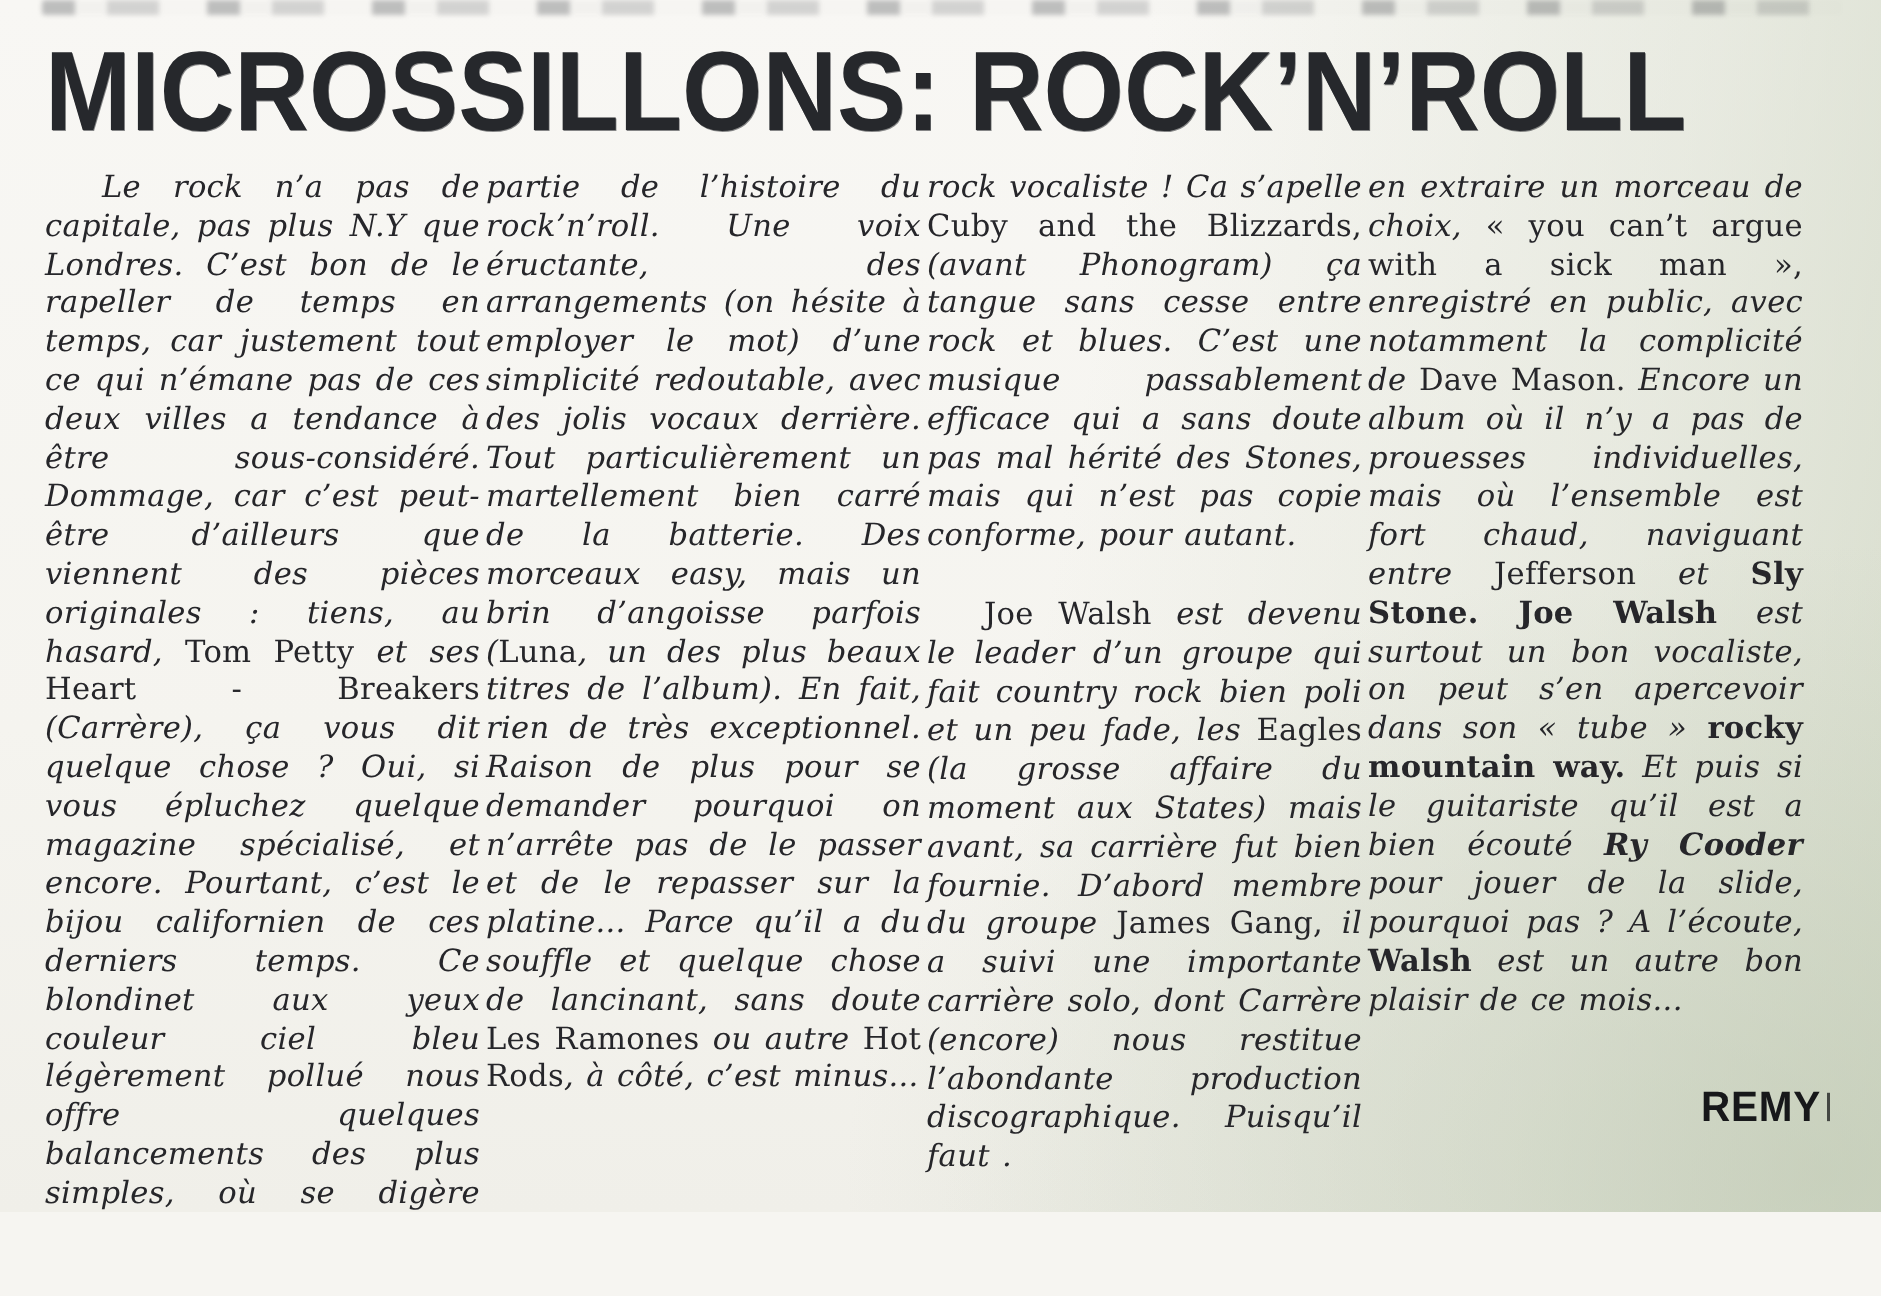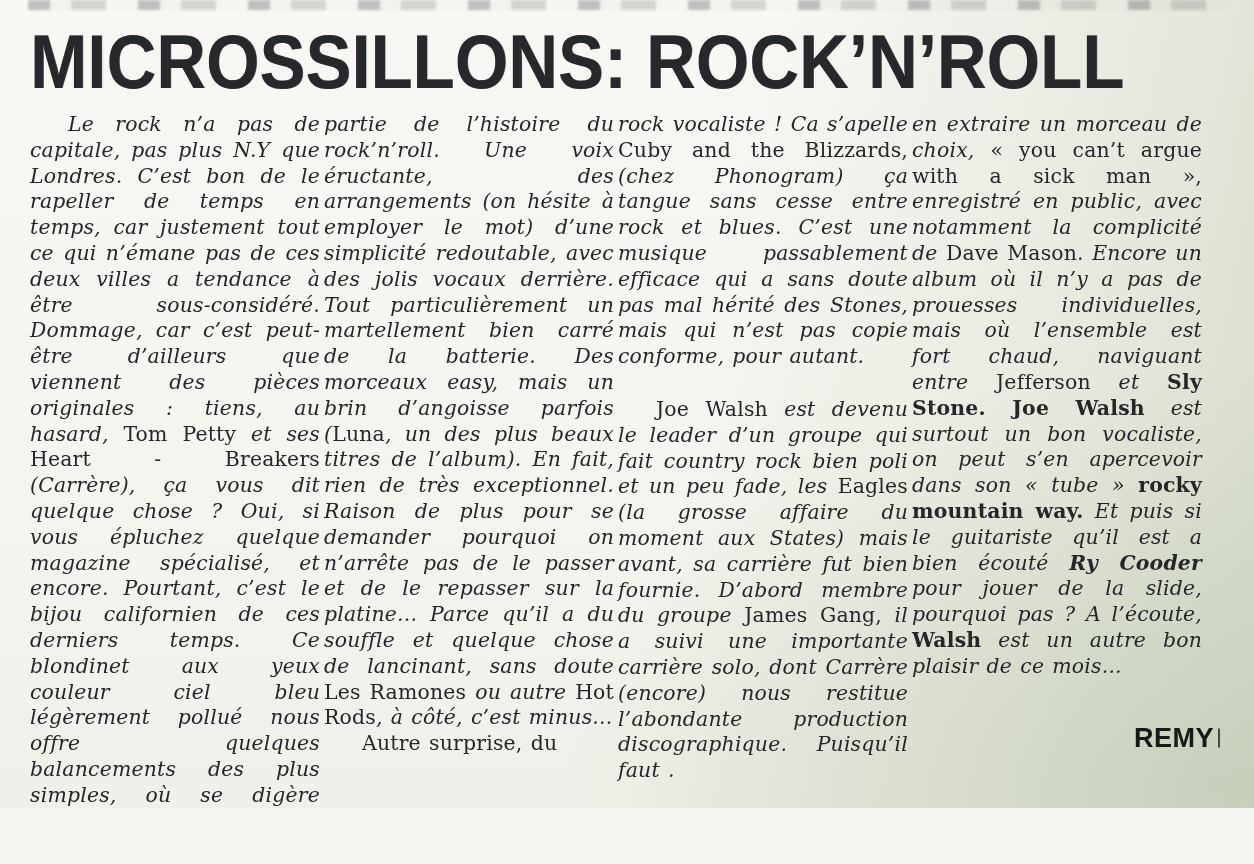--- a/index.html
+++ b/index.html
@@ -95,24 +95,23 @@
 
 <div class="page">
   <div class="top-artifact"></div>
   <h1 class="headline">MICROSSILLONS: ROCK’N’ROLL</h1>
   <div class="columns">
     <div class="col">
         <p class="par indent"><span class="i">Le rock n’a pas de capitale, pas plus N.Y que Londres. C’est bon de le rapeller de temps en temps, car justement tout ce qui n’émane pas de ces deux villes a tendance à être sous-considéré. Dommage, car c’est peut-être d’ailleurs que viennent des pièces originales : tiens, au hasard, </span><span class="r">Tom Petty</span><span class="i"> et ses </span><span class="r">Heart - Breakers</span><span class="i"> (Carrère), ça vous dit quelque chose ? Oui, si vous épluchez quelque magazine spécialisé, et encore. Pourtant, c’est le bijou californien de ces derniers temps. Ce blondinet aux yeux couleur ciel bleu légèrement pollué nous offre quelques balancements des plus simples, où se digère allégrement une bonne</span></p>
       </div>
     <div class="col">
         <p class="par"><span class="i">partie de l’histoire du rock’n’roll. Une voix éructante, des arrangements (on hésite à employer le mot) d’une simplicité redoutable, avec des jolis vocaux derrière. Tout particulièrement un martellement bien carré de la batterie. Des morceaux easy, mais un brin d’angoisse parfois (</span><span class="r">Luna</span><span class="i">, un des plus beaux titres de l’album). En fait, rien de très exceptionnel. Raison de plus pour se demander pourquoi on n’arrête pas de le passer et de le repasser sur la platine... Parce qu’il a du souffle et quelque chose de lancinant, sans doute </span><span class="r">Les Ramones</span><span class="i"> ou autre </span><span class="r">Hot Rods</span><span class="i">, à côté, c’est minus...</span></p>
-        <p class="par indent"><span class="r">Autre surprise, du</span></p>
       </div>
     <div class="col">
-        <p class="par"><span class="i">rock vocaliste ! Ca s’apelle </span><span class="r">Cuby and the Blizzards,</span><span class="i"> (chez Phonogram) ça tangue sans cesse entre rock et blues. C’est une musique passablement efficace qui a sans doute pas mal hérité des Stones, mais qui n’est pas copie conforme, pour autant.</span></p>
+        <p class="par"><span class="i">rock vocaliste ! Ca s’apelle </span><span class="r">Cuby and the Blizzards,</span><span class="i"> (avant Phonogram) ça tangue sans cesse entre rock et blues. C’est une musique passablement efficace qui a sans doute pas mal hérité des Stones, mais qui n’est pas copie conforme, pour autant.</span></p>
         <p class="par indent gap"><span class="r">Joe Walsh</span><span class="i"> est devenu le leader d’un groupe qui fait country rock bien poli et un peu fade, les </span><span class="r">Eagles</span><span class="i"> (la grosse affaire du moment aux States) mais avant, sa carrière fut bien fournie. D’abord membre du groupe </span><span class="r">James Gang,</span><span class="i"> il a suivi une importante carrière solo, dont Carrère (encore) nous restitue l’abondante production discographique. Puisqu’il faut .</span></p>
       </div>
     <div class="col">
         <p class="par"><span class="i">en extraire un morceau de choix, </span><span class="r">« you can’t argue with a sick man »,</span><span class="i"> enregistré en public, avec notamment la complicité de </span><span class="r">Dave Mason.</span><span class="i"> Encore un album où il n’y a pas de prouesses individuelles, mais où l’ensemble est fort chaud, naviguant entre </span><span class="r">Jefferson</span><span class="i"> et </span><span class="b">Sly Stone.</span><span class="b"> Joe Walsh</span><span class="i"> est surtout un bon vocaliste, on peut s’en apercevoir dans son « tube » </span><span class="b">rocky mountain way.</span><span class="i"> Et puis si le guitariste qu’il est a bien écouté </span><span class="bi">Ry Cooder</span><span class="i"> pour jouer de la slide, pourquoi pas ? A l’écoute, </span><span class="b">Walsh</span><span class="i"> est un autre bon plaisir de ce mois...</span></p>
       </div>
   </div>
   <div class="signature">REMY</div>
 </div>
 
 </body></html>

